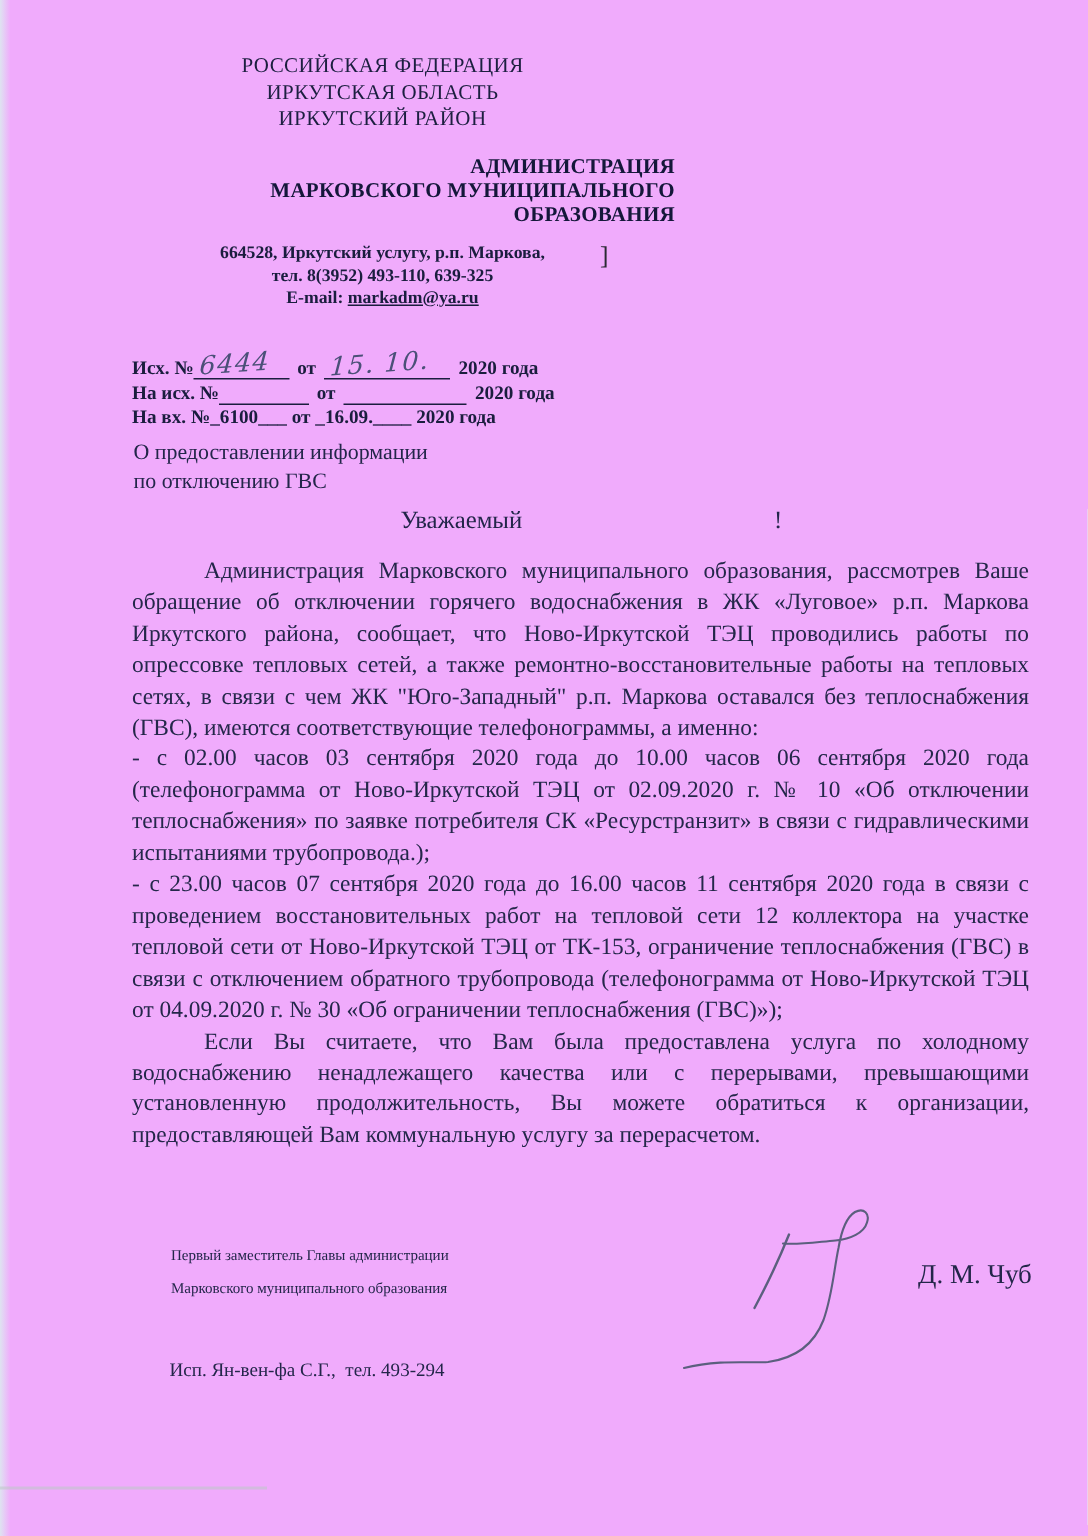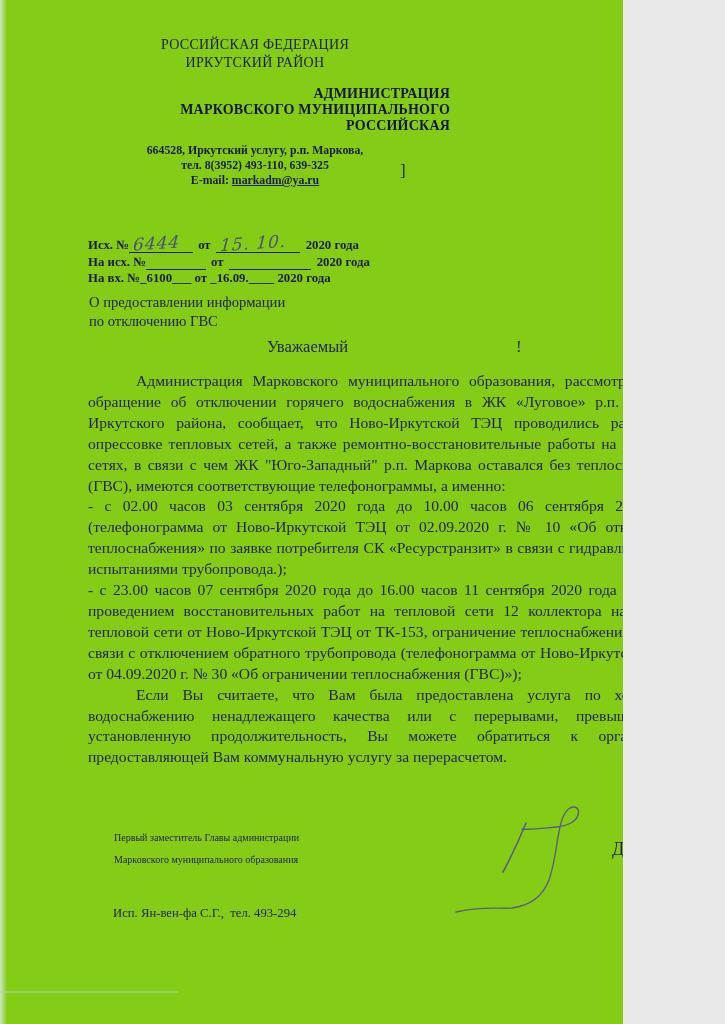--- a/index.html
+++ b/index.html
@@ -1,19 +1,19 @@
 <!DOCTYPE html>
 <html lang="ru"><head>
 <meta charset="utf-8">
 <style>
   html, body { margin: 0; padding: 0; background: #e9e9e9; }
   .page {
     position: relative;
-    width: 623px; height: 1024px;
-    background: #84cc16;
+    width: 725px; height: 1024px;
+    background: #f0abfc;
     overflow: hidden;
     font-family: "Liberation Serif", "DejaVu Serif", serif;
     color: #23264a;
   }
   
   .scan-strip-left {
     position: absolute; left: 0; top: 0; width: 7px; height: 100%;
     background: linear-gradient(to right, #daf1ee, rgba(218,241,238,0));
     opacity: .8;
   }
@@ -89,26 +89,27 @@
 <body>
 
 <div class="page">
 
   <div class="scan-strip-left"></div>
   <div class="scan-line-bottom"></div>
 
   <header class="letterhead">
     <div class="lh-top">
       <div>РОССИЙСКАЯ ФЕДЕРАЦИЯ</div>
+      <div>ИРКУТСКАЯ ОБЛАСТЬ</div>
       <div>ИРКУТСКИЙ РАЙОН</div>
     </div>
     <div class="lh-org">
       <div>АДМИНИСТРАЦИЯ</div>
       <div>МАРКОВСКОГО МУНИЦИПАЛЬНОГО</div>
-      <div>РОССИЙСКАЯ</div>
+      <div>ОБРАЗОВАНИЯ</div>
     </div>
     <div class="lh-addr">
       <div>664528, Иркутский услугу, р.п. Маркова,</div>
       <div>тел. 8(3952) 493-110, 639-325</div>
       <div><span>E-mail: </span><span class="email-link">markadm@ya.ru</span></div>
     </div>
   </header>
 
   <span class="stray-mark">]</span>
 

